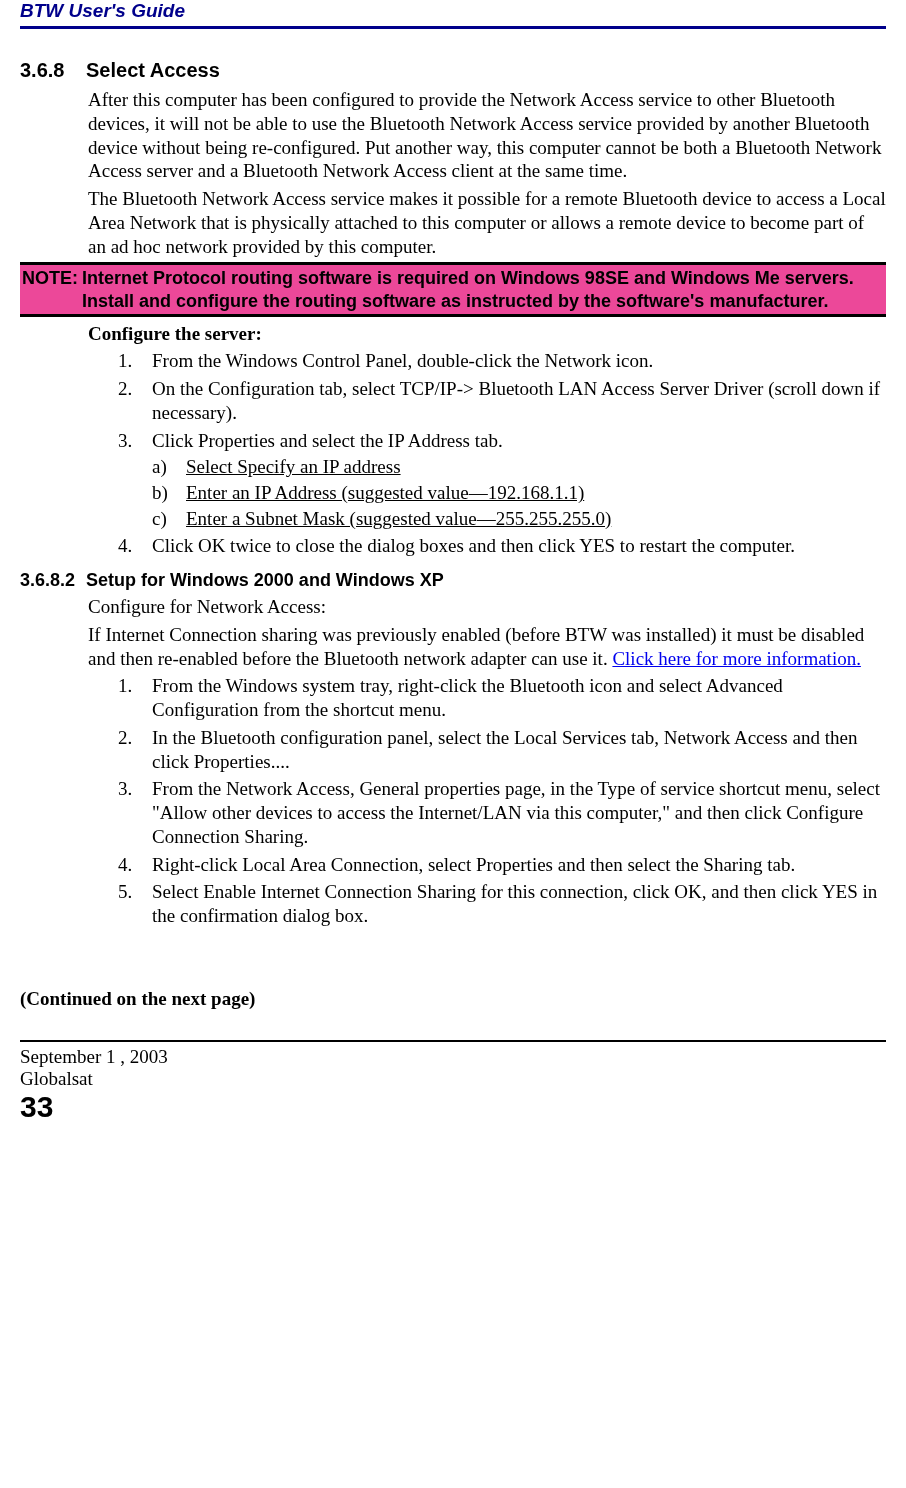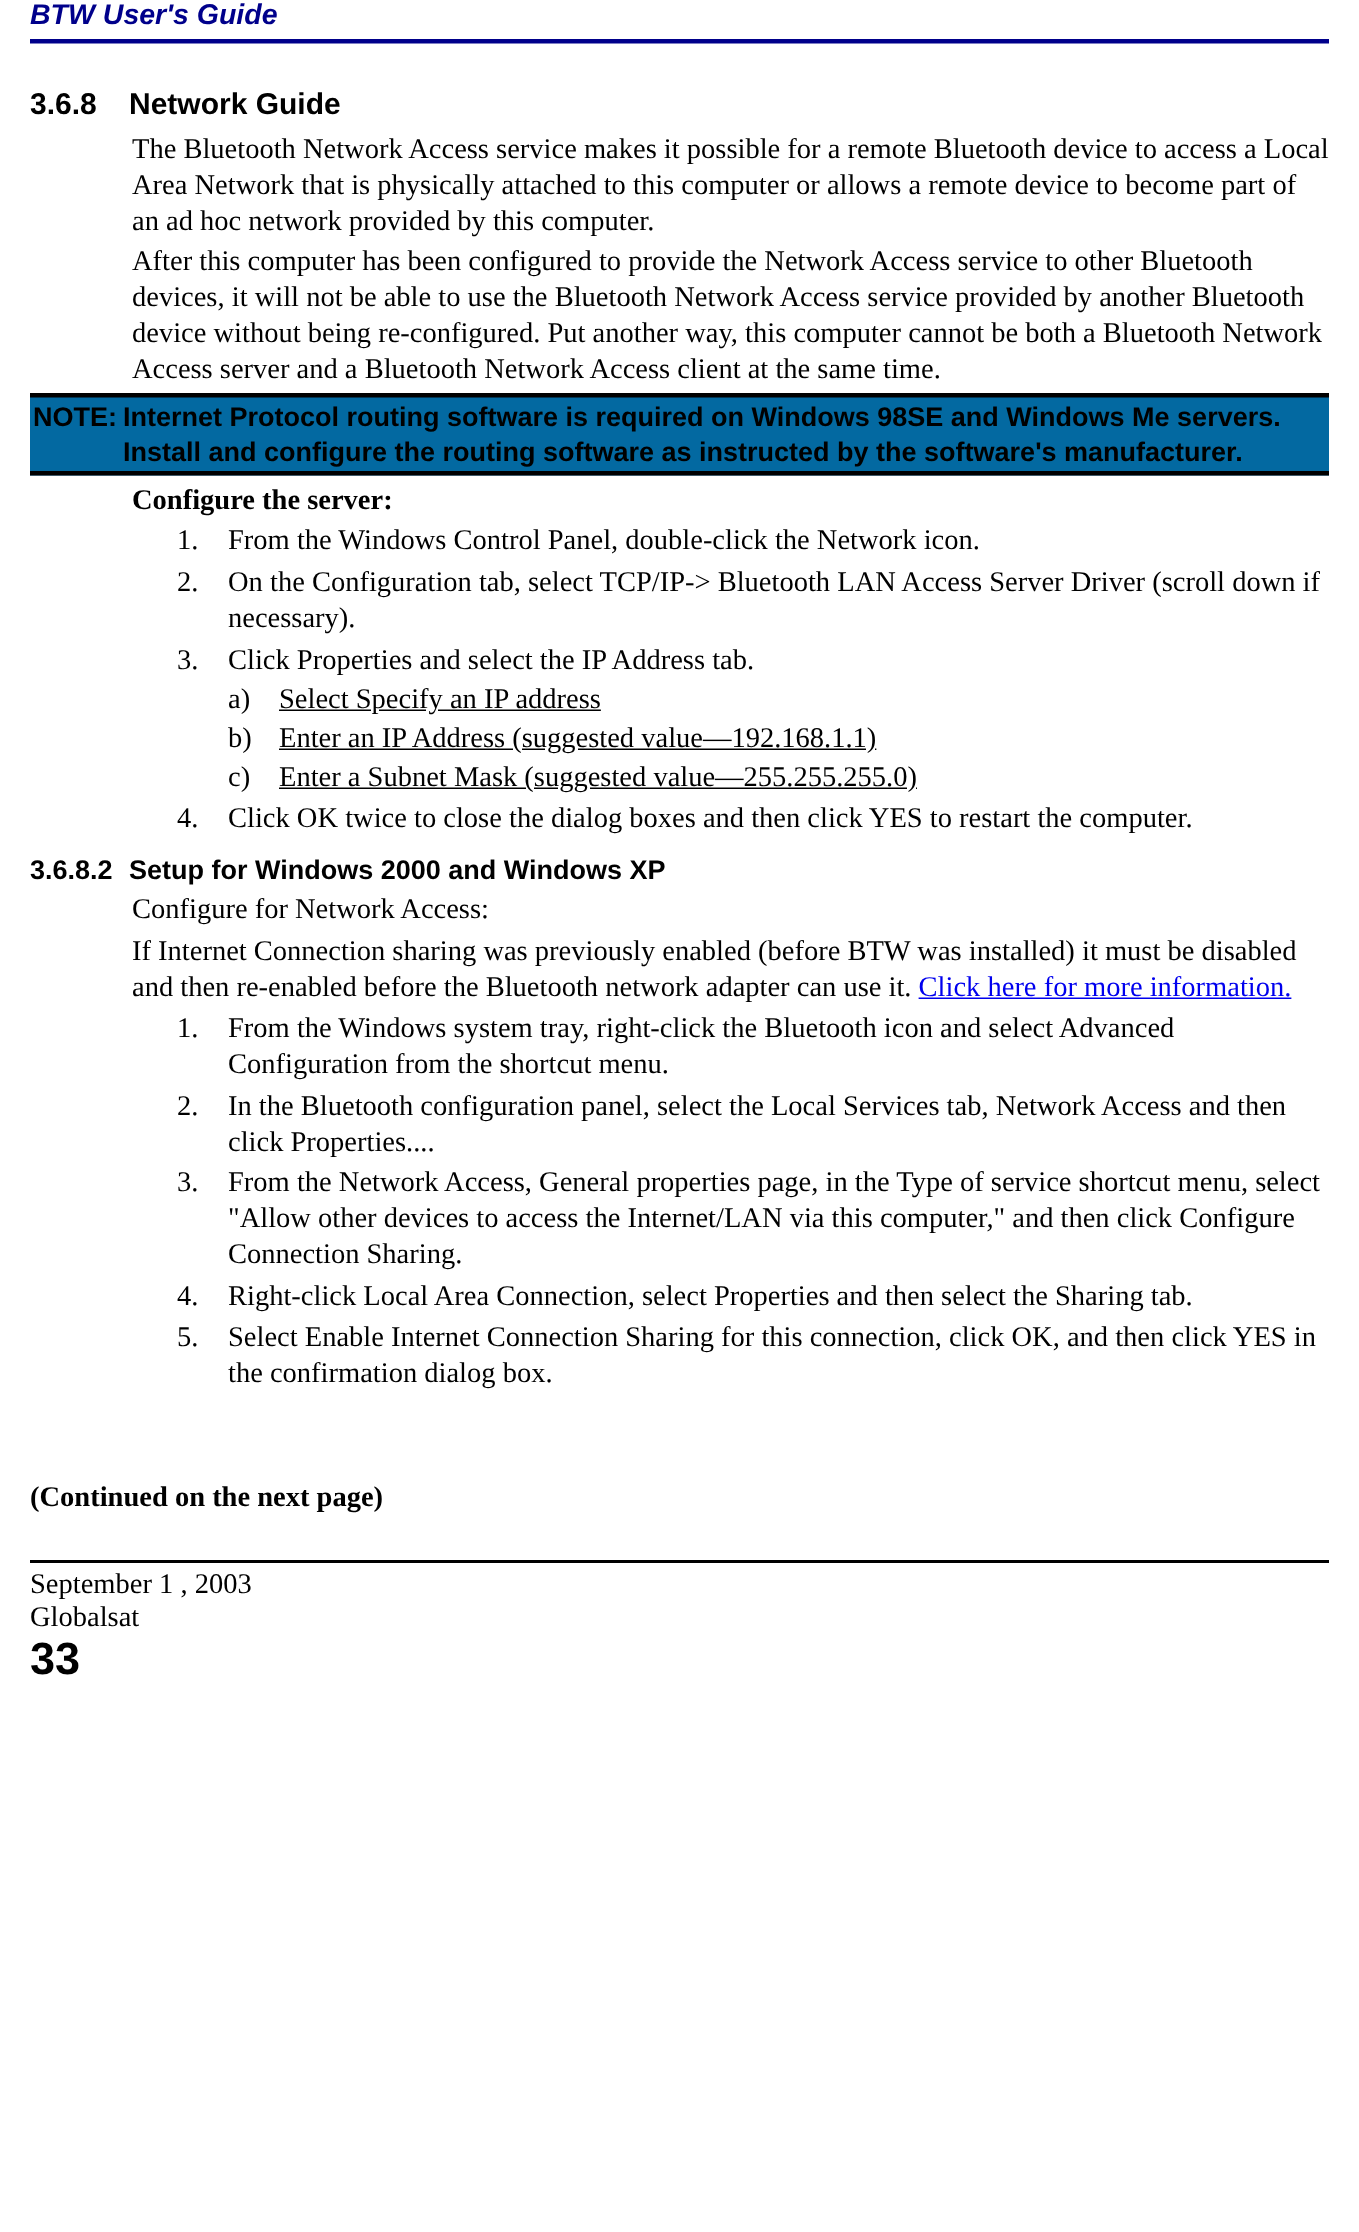--- a/index.html
+++ b/index.html
@@ -47,21 +47,21 @@
     font-weight: bold;
     font-size: 18px;
     margin-top: 12px;
     margin-bottom: 2px;
   }
   .sub-heading .num {
     display: inline-block;
     width: 66px;
   }
   .note-box {
-    background: #0369a1;
+    background: #ec4899;
     border-top: 3px solid #000;
     border-bottom: 3px solid #000;
     font-family: Arial, Helvetica, sans-serif;
     font-weight: bold;
     font-size: 18px;
     padding: 2px 0;
     line-height: 1.25;
   }
   .note-box .note-label {
     display: inline-block;
@@ -130,25 +130,25 @@
 </head>
 <body>
 
 <div class="page">
 
   <div class="header">
     <span class="header-title">BTW User's Guide</span>
   </div>
 
   <div class="section-heading">
-    <span class="num">3.6.8</span><span>Network Guide</span>
-  </div>
-
+    <span class="num">3.6.8</span><span>Select Access</span>
+  </div>
+
+  <p class="body-para">After this computer has been configured to provide the Network Access service to other Bluetooth devices, it will not be able to use the Bluetooth Network Access service provided by another Bluetooth device without being re-configured. Put another way, this computer cannot be both a Bluetooth Network Access server and a Bluetooth Network Access client at the same time.</p>
   <p class="body-para">The Bluetooth Network Access service makes it possible for a remote Bluetooth device to access a Local Area Network that is physically attached to this computer or allows a remote device to become part of an ad hoc network provided by this computer.</p>
-  <p class="body-para">After this computer has been configured to provide the Network Access service to other Bluetooth devices, it will not be able to use the Bluetooth Network Access service provided by another Bluetooth device without being re-configured. Put another way, this computer cannot be both a Bluetooth Network Access server and a Bluetooth Network Access client at the same time.</p>
 
 
   <div class="note-box">
     <span class="note-label">NOTE:</span><span class="note-text"><span>Internet Protocol routing software is required on Windows 98SE and Windows Me servers.</span><br><span>Install and configure the routing software as instructed by the software's manufacturer.</span></span>
   </div>
 
   <p class="bold-serif">Configure the server:</p>
 
   <div class="list-item">
     <span class="li-num">1.</span>

